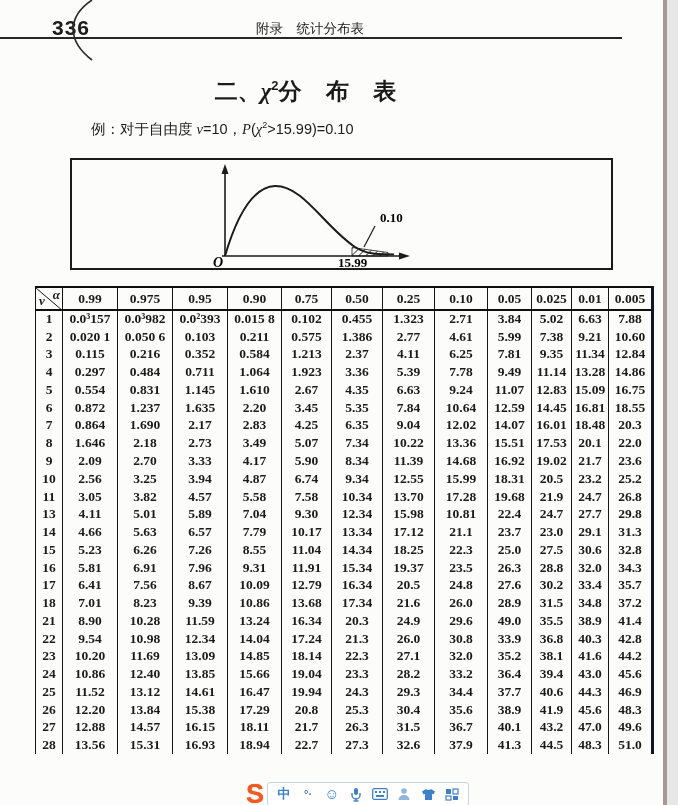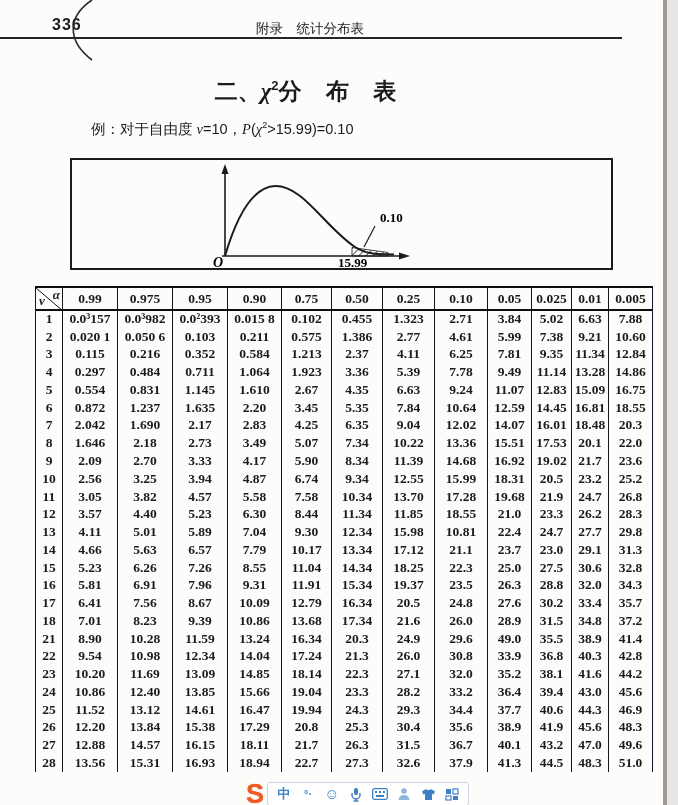--- a/index.html
+++ b/index.html
@@ -15,21 +15,21 @@
     background:#fcfcfb;
   }
   .scan-edge {
     position:absolute; left:663px; top:0; width:4px; height:805px;
     background:#a59a97;
   }
   
   .page-number {
     position:absolute; left:52px; top:16px;
     font-family:"Liberation Sans", sans-serif;
-    font-weight:bold; font-size:16px; letter-spacing:1px;
+    font-weight:bold; font-size:21px; letter-spacing:1px;
   }
   .running-header {
     position:absolute; left:0; top:20px; width:620px;
     text-align:center; font-family:Liberation Serif, serif;
     font-size:13.5px;
   }
   .header-rule {
     position:absolute; left:0; top:37px; width:622px; height:2px;
     background:#262626;
   }
@@ -60,21 +60,21 @@
   table.chi {
     border-collapse:collapse; table-layout:fixed; width:617px;
     font-family:"Liberation Serif", serif;
     font-weight:bold; font-size:13.5px;
   }
   table.chi td, table.chi th {
     border-left:1px solid #151515;
     text-align:center; vertical-align:middle;
     padding:0; white-space:nowrap; overflow:hidden;
   }
-  table.chi td:last-child, table.chi th:last-child { border-right:1px solid #0f172a; }
+  table.chi td:last-child, table.chi th:last-child { border-right:3px solid #0f172a; }
   table.chi { border-top:2.5px solid #0e0e0e; }
   table.chi thead tr { height:23px; border-bottom:2.5px solid #0e0e0e; }
   table.chi tbody tr { height:17.78px; }
   th.corner { position:relative; font-style:italic; font-size:13px; }
   th.corner svg { position:absolute; left:0; top:0; }
   th.corner .alpha { position:absolute; right:2px; top:-1px; }
   th.corner .vee { position:absolute; left:3px; bottom:0; }
   
   .ime-bar {
     position:absolute; left:246px; top:781px; height:26px;
@@ -270,21 +270,21 @@
             <td>5.35</td>
             <td>7.84</td>
             <td>10.64</td>
             <td>12.59</td>
             <td>14.45</td>
             <td>16.81</td>
             <td>18.55</td>
           </tr>
           <tr>
             <td>7</td>
-            <td>2.042</td>
+            <td>0.864</td>
             <td>1.690</td>
             <td>2.17</td>
             <td>2.83</td>
             <td>4.25</td>
             <td>6.35</td>
             <td>9.04</td>
             <td>12.02</td>
             <td>14.07</td>
             <td>16.01</td>
             <td>18.48</td>
@@ -342,35 +342,20 @@
             <td>4.57</td>
             <td>5.58</td>
             <td>7.58</td>
             <td>10.34</td>
             <td>13.70</td>
             <td>17.28</td>
             <td>19.68</td>
             <td>21.9</td>
             <td>24.7</td>
             <td>26.8</td>
-          </tr>
-          <tr>
-            <td>12</td>
-            <td>3.57</td>
-            <td>4.40</td>
-            <td>5.23</td>
-            <td>6.30</td>
-            <td>8.44</td>
-            <td>11.34</td>
-            <td>11.85</td>
-            <td>18.55</td>
-            <td>21.0</td>
-            <td>23.3</td>
-            <td>26.2</td>
-            <td>28.3</td>
           </tr>
           <tr>
             <td>13</td>
             <td>4.11</td>
             <td>5.01</td>
             <td>5.89</td>
             <td>7.04</td>
             <td>9.30</td>
             <td>12.34</td>
             <td>15.98</td>

